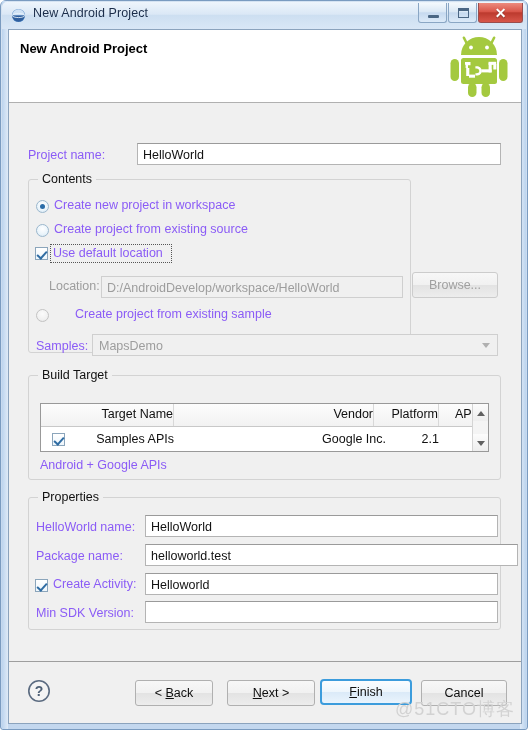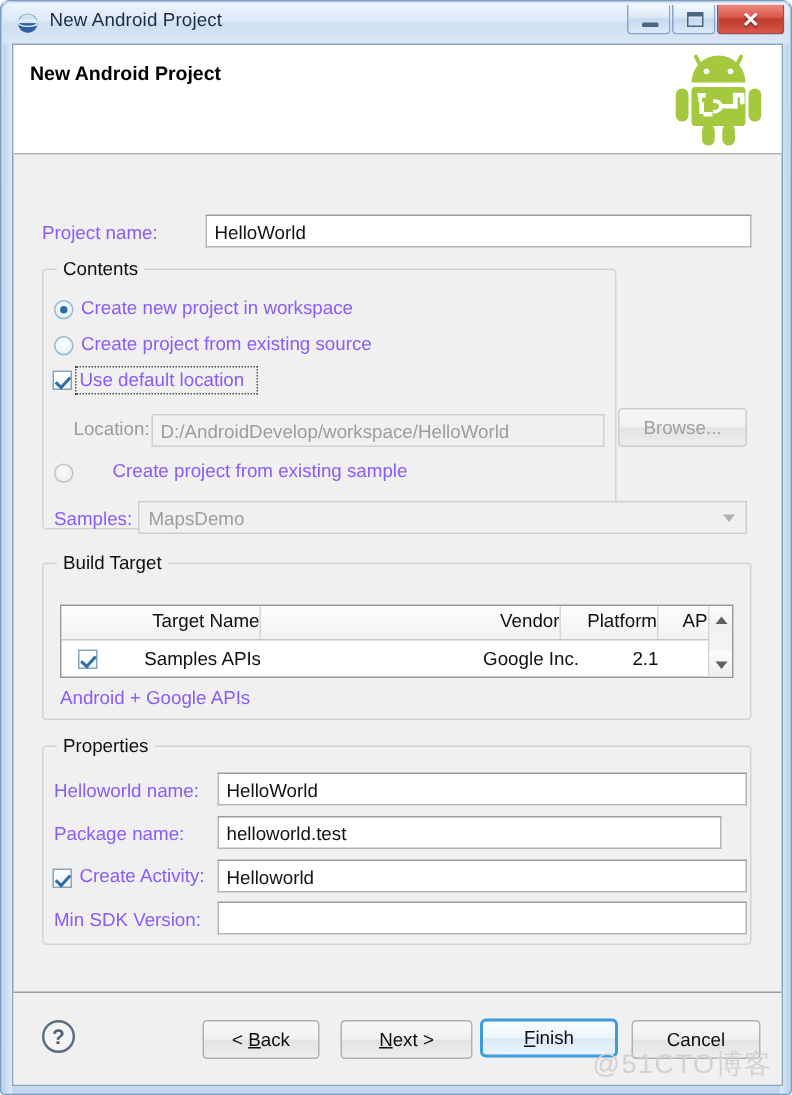--- a/index.html
+++ b/index.html
@@ -450,25 +450,25 @@
           </div>
         </div>
       </div>
 
       <div class="lbl" style="left:31px; top:355px;">Android + Google APIs</div>
 
       <div class="group" style="left:19px; top:394px; width:473px; height:133px;">
         <div class="group-title">Properties</div>
       </div>
 
-      <div class="lbl" style="left:27px; top:417px;">Helloworld name:</div>
+      <div class="lbl" style="left:27px; top:417px;">HelloWorld name:</div>
       <div class="textfield" style="left:136px; top:412px; width:353px;">HelloWorld</div>
 
       <div class="lbl" style="left:27px; top:446px;">Package name:</div>
-      <div class="textfield" style="left:136px; top:441px; width:336px;">helloworld.test</div>
+      <div class="textfield" style="left:136px; top:441px; width:373px;">helloworld.test</div>
 
       <div class="checkbox checked" style="left:26px; top:476px;"></div>
       <div class="lbl" style="left:44px; top:474px;">Create Activity:</div>
       <div class="textfield" style="left:136px; top:470px; width:353px;">Helloworld</div>
 
       <div class="lbl" style="left:27px; top:503px;">Min SDK Version:</div>
       <div class="textfield" style="left:136px; top:498px; width:353px;"></div>
     </div>
 
     <div class="footer">

